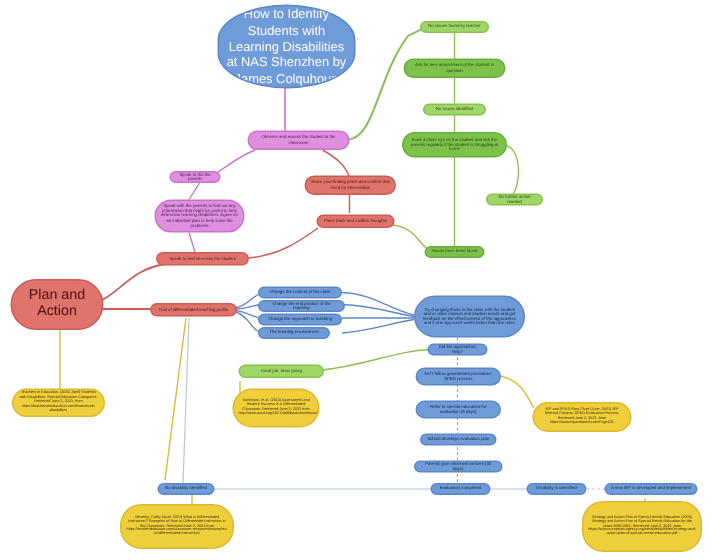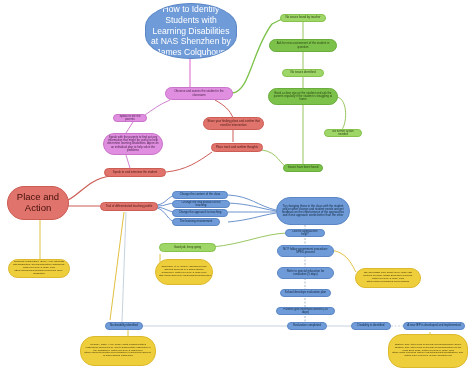--- a/index.html
+++ b/index.html
@@ -109,21 +109,21 @@
     <path d="M128,330 L128,340" stroke="#ddb92c" stroke-width="0.9" fill="none"></path>
     <path d="M330,250 C348,252 352,266 356,272" stroke="#ddb92c" stroke-width="0.9" fill="none"></path>
     <path d="M430,332 L430,338" stroke="#ddb92c" stroke-width="0.9" fill="none"></path>
   </svg>
 
   <div class="node n-title" style="left:145px;top:3px;width:92px;height:56px;">
     <span>How to Identify Students with Learning Disabilities at NAS Shenzhen by James Colquhoun</span>
   </div>
 
   <div class="node n-plan" style="left:7px;top:186px;width:62px;height:34px;">
-    <span>Place and Action</span>
+    <span>Plan and Action</span>
   </div>
 
   <div class="node n-magenta" style="left:165px;top:87px;width:68px;height:13px;">
     <span>Observe and assess the student in the classroom</span>
   </div>
 
   <div class="node n-magenta" style="left:113px;top:114px;width:34px;height:8px;">
     <span>Speak to the the parents</span>
   </div>
 

